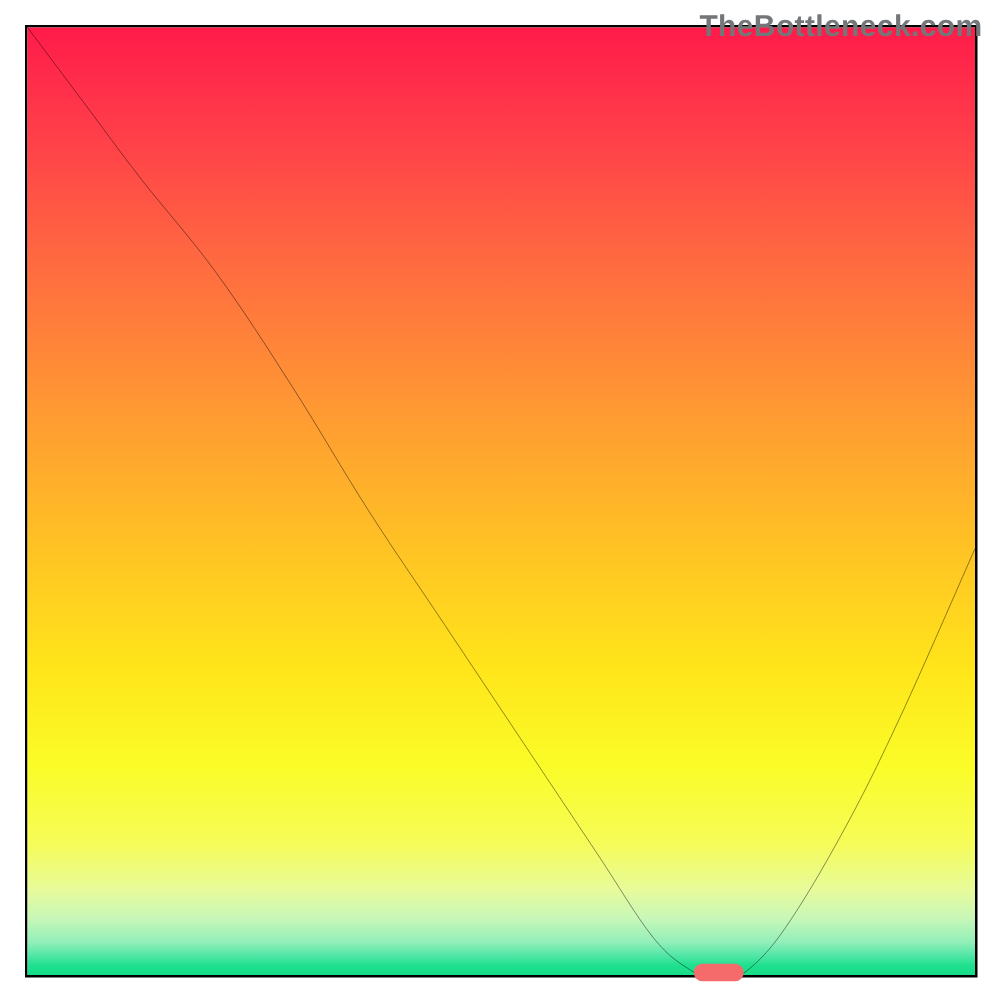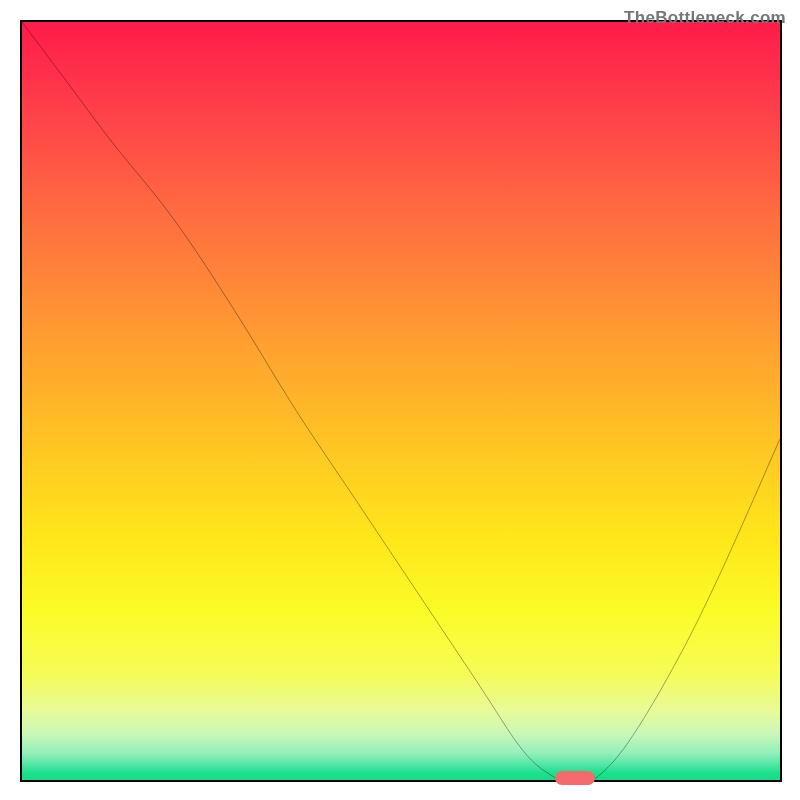--- a/index.html
+++ b/index.html
@@ -52,21 +52,21 @@
     height: 14px;
     border-radius: 7px;
     background: #f56b6b;
     transform: translate(-50%, -50%);
   }
   .watermark {
     position: absolute;
     top: 8px;
     right: 14px;
     font-family: Arial, Helvetica, sans-serif;
-    font-size: 17px;
+    font-size: 24px;
     font-weight: 600;
     color: #74777a;
     letter-spacing: 0.3px;
   }
 </style>
 </head>
 <body>
 
 <div class="frame">
   <div class="gradient"></div>

